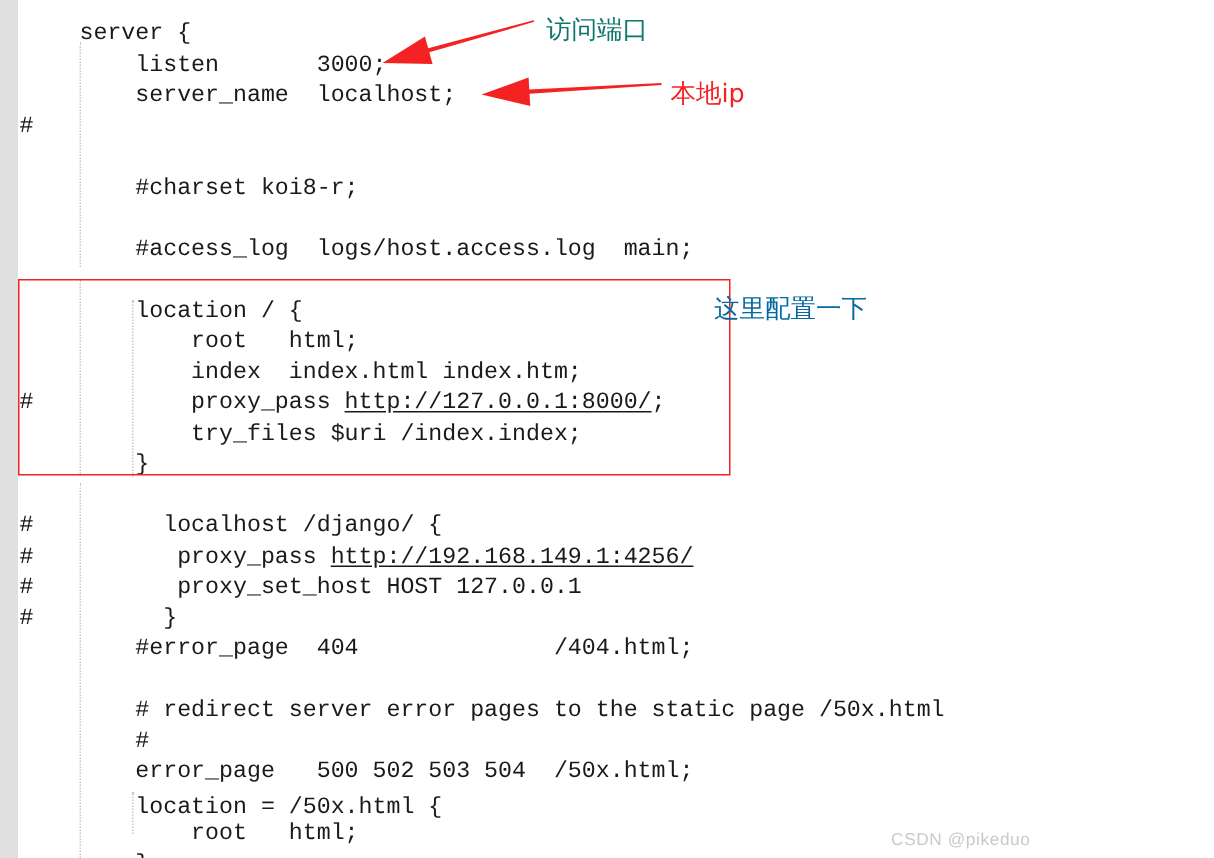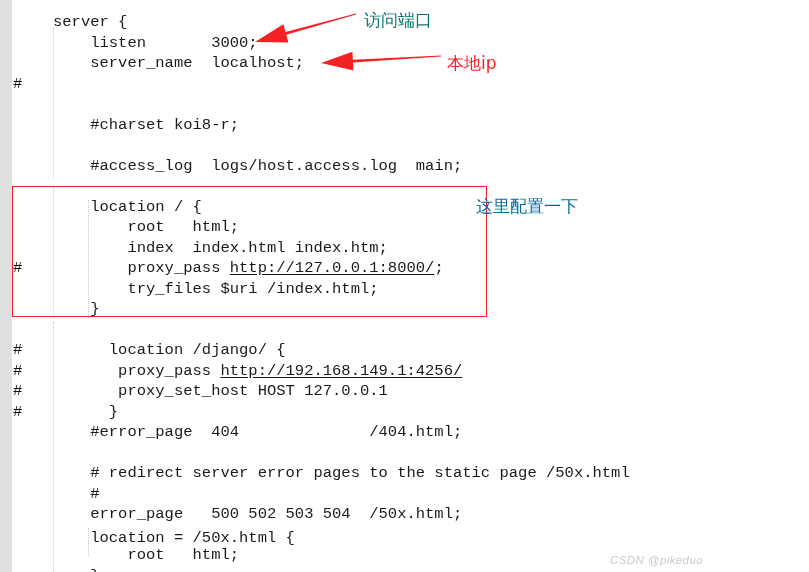--- a/index.html
+++ b/index.html
@@ -94,24 +94,24 @@
       <div class="line" style="top: 73.5px;"><span class="hash">#</span></div>
       <div class="line" style="top: 94px;"><span class="txt"></span></div>
       <div class="line" style="top: 114.5px;"><span class="txt">    #charset koi8-r;</span></div>
       <div class="line" style="top: 135px;"><span class="txt"></span></div>
       <div class="line" style="top: 155.5px;"><span class="txt">    #access_log  logs/host.access.log  main;</span></div>
       <div class="line" style="top: 176px;"><span class="txt"></span></div>
       <div class="line" style="top: 196.5px;"><span class="txt">    location / {</span></div>
       <div class="line" style="top: 217px;"><span class="txt">        root   html;</span></div>
       <div class="line" style="top: 237.5px;"><span class="txt">        index  index.html index.htm;</span></div>
       <div class="line" style="top: 258px;"><span class="hash">#</span><span class="txt">        proxy_pass <span class="u">http://127.0.0.1:8000/</span>;</span></div>
-      <div class="line" style="top: 278.5px;"><span class="txt">        try_files $uri /index.html;</span></div>
+      <div class="line" style="top: 278.5px;"><span class="txt">        try_files $uri /index.index;</span></div>
       <div class="line" style="top: 299px;"><span class="txt">    }</span></div>
       <div class="line" style="top: 319.5px;"><span class="txt"></span></div>
-      <div class="line" style="top: 340px;"><span class="hash">#</span><span class="txt">      location /django/ {</span></div>
+      <div class="line" style="top: 340px;"><span class="hash">#</span><span class="txt">      localhost /django/ {</span></div>
       <div class="line" style="top: 360.5px;"><span class="hash">#</span><span class="txt">       proxy_pass <span class="u">http://192.168.149.1:4256/</span></span></div>
       <div class="line" style="top: 381px;"><span class="hash">#</span><span class="txt">       proxy_set_host HOST 127.0.0.1</span></div>
       <div class="line" style="top: 401.5px;"><span class="hash">#</span><span class="txt">      }</span></div>
       <div class="line" style="top: 422px;"><span class="txt">    #error_page  404              /404.html;</span></div>
       <div class="line" style="top: 442.5px;"><span class="txt"></span></div>
       <div class="line" style="top: 463px;"><span class="txt">    # redirect server error pages to the static page /50x.html</span></div>
       <div class="line" style="top: 483.5px;"><span class="txt">    #</span></div>
       <div class="line" style="top: 504px;"><span class="txt">    error_page   500 502 503 504  /50x.html;</span></div>
       <div class="line" style="top: 528px;"><span class="txt">    location = /50x.html {</span></div>
       <div class="line" style="top: 545px;"><span class="txt">        root   html;</span></div>
@@ -122,15 +122,15 @@
 
   <svg class="arrow-svg" id="arrow-to-port" style="left:0;top:0;width:809px;height:572px;">
       <polygon points="255.00,42.00 283.30,24.30 285.46,32.10 355.84,13.42 356.16,14.58 286.21,34.80 288.37,42.61" fill="#f42222"></polygon>
       <polygon points="321.00,63.00 352.39,51.65 352.86,59.74 440.97,55.40 441.03,56.60 353.03,62.53 353.50,70.62" fill="#f42222"></polygon>
     </svg>
 
   <div class="cn-label" id="lbl-0" style="left: 364px; top: 10px; color: #0f766e;">访问端口</div>
   <div class="cn-label" id="lbl-1" style="left: 447px; top: 53px; color: rgb(244, 34, 34);">本地ip</div>
   <div class="cn-label" id="lbl-2" style="left: 432px; top: 196px; color: #0369a1; margin-left: 44px;">这里配置一下</div>
 
-  <div class="watermark" style="right:4px;bottom:6px;font-style:italic;">CSDN @pikeduo</div>
+  <div class="watermark" style="right:20px;bottom:6px;">CSDN @pikeduo</div>
 
 </div>
 
 </body></html>

